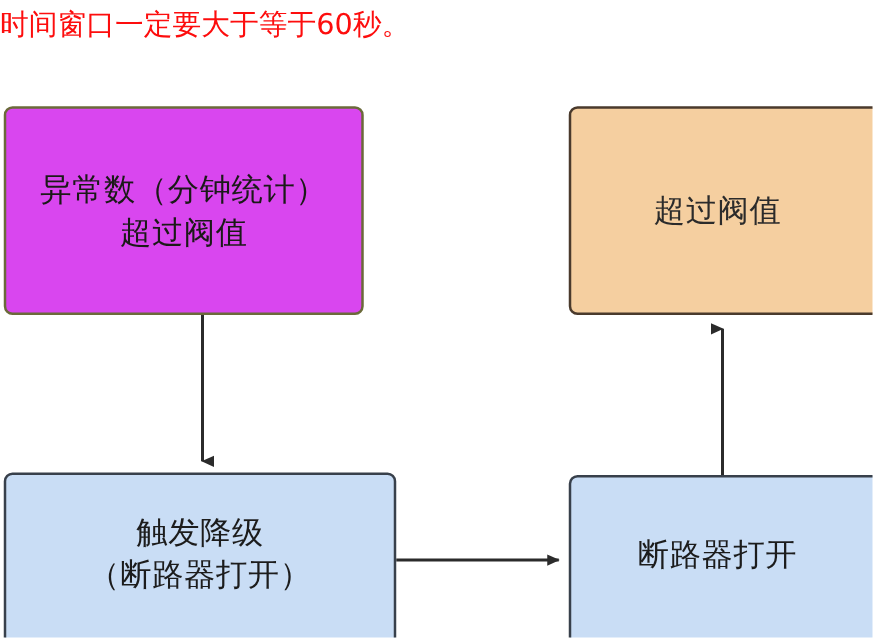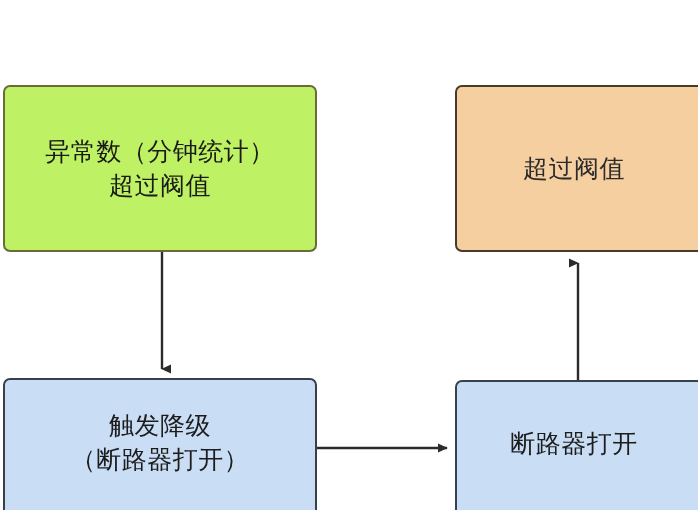--- a/index.html
+++ b/index.html
@@ -51,23 +51,23 @@
     line-height: 34px;
     color: #1c1c1c;
     white-space: pre-line;
     letter-spacing: 0.5px;
   }
 
   
   #node-threshold {
     left: 3px;
     top: 85px;
-    width: 314px;
+    width: 288px;
     height: 167px;
-    background: #bef264;
+    background: #d946ef;
     border: 2.5px solid #6b6a3a;
   }
   #node-threshold .node-label { color: #1a1a17; }
 
   
   #node-close-degrade {
     left: 455px;
     top: 85px;
     width: 262px;
     height: 167px;
@@ -112,20 +112,21 @@
     width: 698px;
     height: 510px;
     pointer-events: none;
   }
 </style>
 </head>
 <body>
 
 <div id="diagram-canvas">
 
+  <div class="header-note">时间窗口一定要大于等于60秒。</div>
 
   <svg id="connectors" viewBox="0 0 698 510" xmlns="http://www.w3.org/2000/svg">
     <defs>
       <marker id="arrow-down" markerWidth="11" markerHeight="11" refX="5.5" refY="9.2" orient="auto" markerUnits="userSpaceOnUse">
         <path d="M1,0 L10,0 L5.5,10 Z" fill="#2b2b2b"></path>
       </marker>
       <marker id="arrow-right" markerWidth="11" markerHeight="11" refX="9.2" refY="5.5" orient="auto" markerUnits="userSpaceOnUse">
         <path d="M0,1 L0,10 L10,5.5 Z" fill="#2b2b2b"></path>
       </marker>
       <marker id="arrow-up" markerWidth="11" markerHeight="11" refX="5.5" refY="9.2" orient="auto" markerUnits="userSpaceOnUse">

